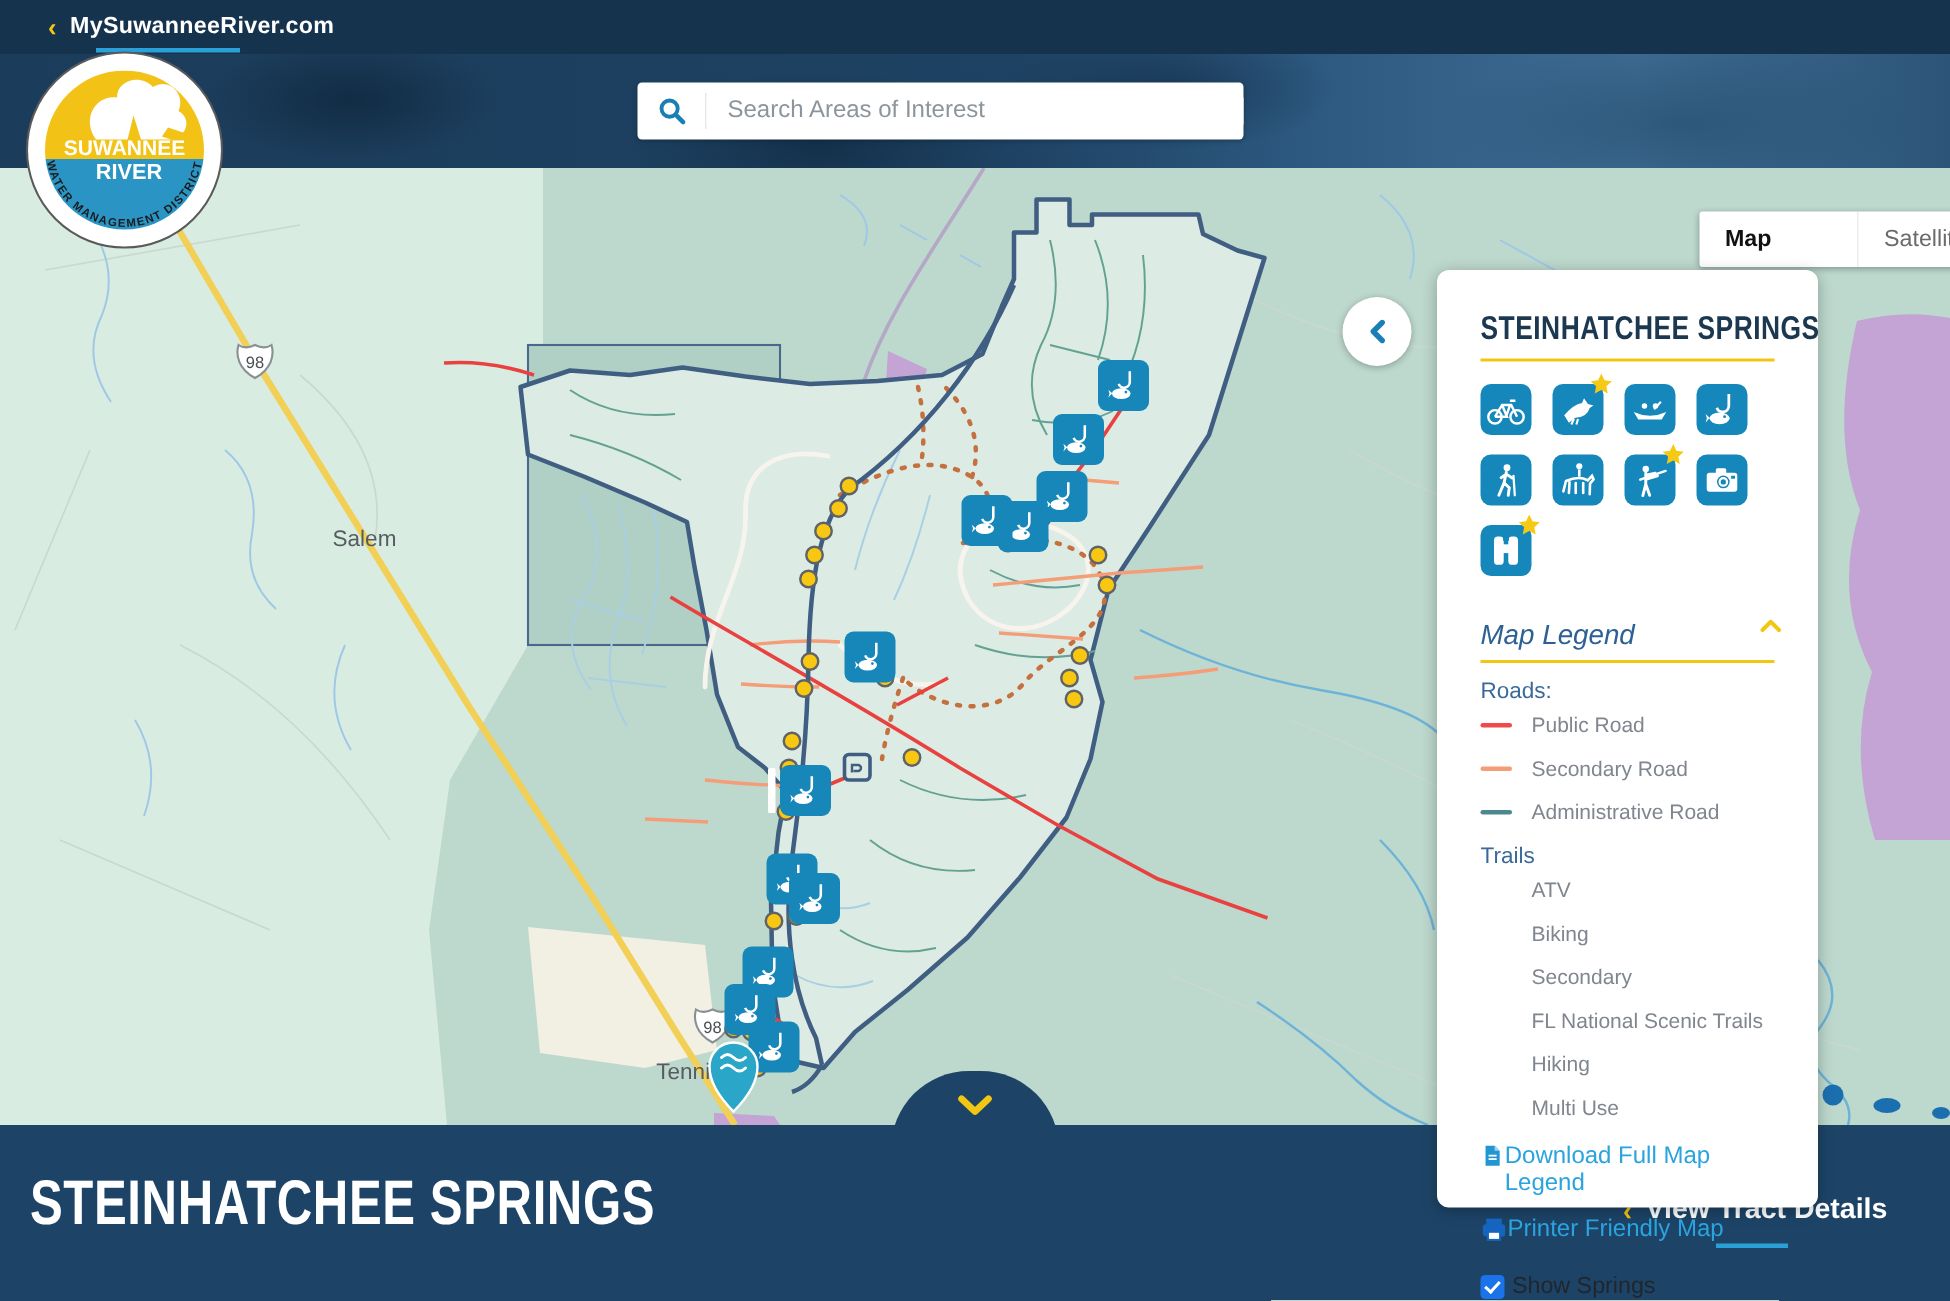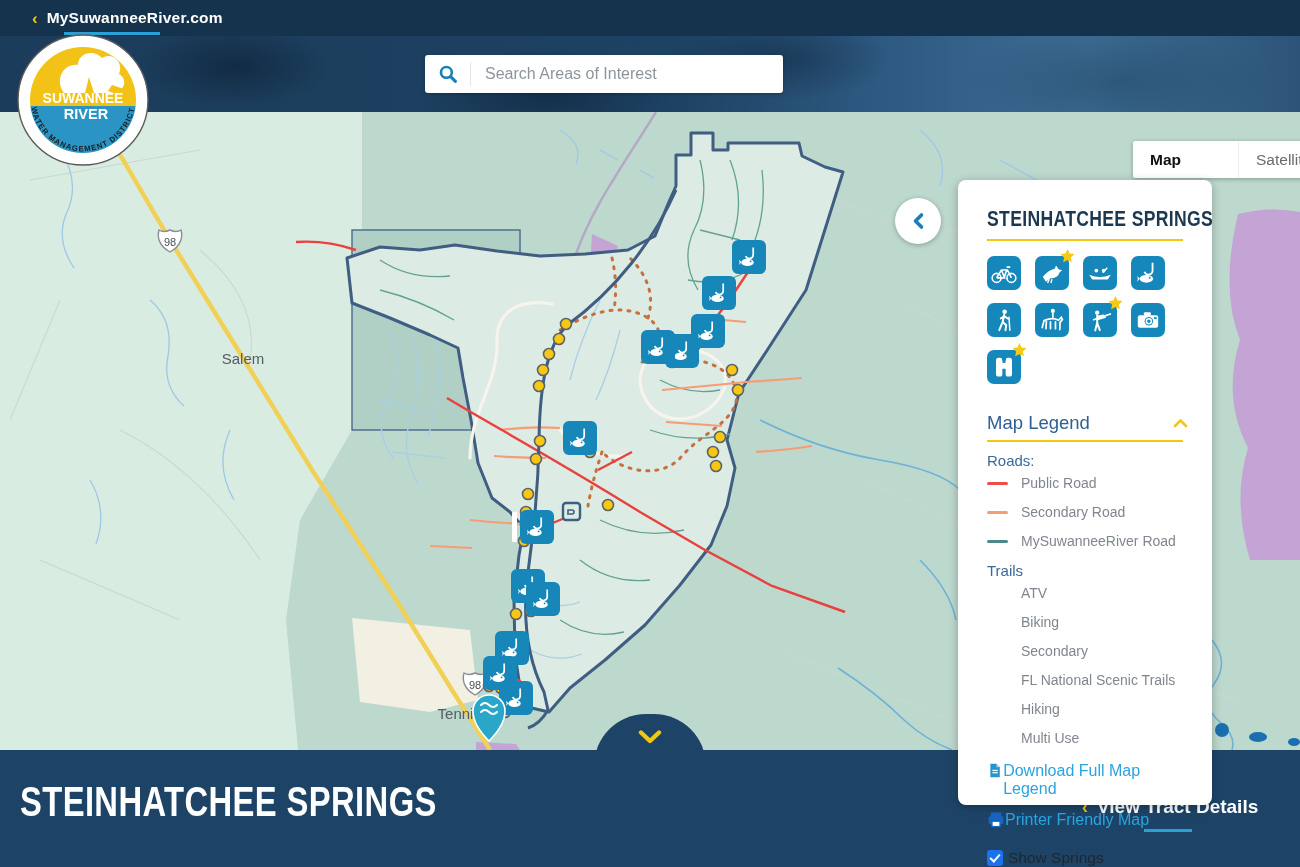--- a/index.html
+++ b/index.html
@@ -15,21 +15,21 @@
   
   .band { position:absolute; left:0; top:36px; width:1300px; height:76px; z-index:30;
     background:
       radial-gradient(140px 60px at 18% 40%, rgba(9,28,46,.55), rgba(9,28,46,0) 70%),
       radial-gradient(180px 70px at 42% 80%, rgba(10,32,52,.5), rgba(10,32,52,0) 70%),
       radial-gradient(160px 60px at 60% 30%, rgba(12,34,56,.45), rgba(12,34,56,0) 70%),
       radial-gradient(220px 80px at 86% 60%, rgba(30,70,100,.5), rgba(30,70,100,0) 70%),
       linear-gradient(90deg,#1b3c5a 0%,#1e4263 52%,#2e5a82 68%,#3f6c94 84%,#2c5478 100%);
   }
   
-  .searchbox { position:absolute; left:425px; top:55px; width:358px; height:38px; background:#ffffff; border-radius:3px; z-index:45; display:flex; align-items:center; box-shadow:0 1px 3px rgba(0,0,0,.25); }
+  .searchbox { position:absolute; left:425px; top:55px; width:404px; height:38px; background:#ffffff; border-radius:3px; z-index:45; display:flex; align-items:center; box-shadow:0 1px 3px rgba(0,0,0,.25); }
   .searchbox .mag { width:46px; display:flex; justify-content:center; align-items:center; border-right:1px solid #e4e6e8; height:24px; }
   .searchbox input { flex:1; border:none; outline:none; font-size:16px; color:#333; padding:0 14px; font-family:"Liberation Sans",sans-serif; }
   .searchbox input::placeholder { color:#8d959c; }
 
   
   .logo { position:absolute; left:16px; top:33px; width:134px; height:134px; z-index:50; }
 
   
   .mapwrap { position:absolute; left:0; top:112px; width:1300px; height:638px; z-index:5; }
   .map-label { font-size:15px; fill:#565c60; font-family:"Liberation Sans",sans-serif; }
@@ -45,21 +45,21 @@
 
   
   .panel { position:absolute; left:958px; top:180px; width:254px; height:625px; background:#ffffff; border-radius:8px; box-shadow:0 2px 10px rgba(0,0,0,.28); z-index:25; padding:26px 24px 0 29px; }
   .panel-title { color:#1c3850; font-weight:bold; font-size:22px; letter-spacing:.4px; display:inline-block; transform:scaleX(.8); transform-origin:left; white-space:nowrap; }
   .panel-title-rule { width:196px; height:2px; background:#f3c613; margin:7px 0 15px 0; }
   .acts { display:grid; grid-template-columns:repeat(4,34px); gap:13px 14px; width:200px; }
   .act { position:relative; width:34px; height:34px; background:#1587ba; border-radius:7px; display:flex; align-items:center; justify-content:center; }
   .act svg { width:26px; height:26px; }
   .act .star { position:absolute; right:-7px; top:-8px; width:17px; height:17px; }
 
-  .legend-head { display:flex; align-items:center; justify-content:space-between; margin-top:28px; }
+  .legend-head { display:flex; align-items:flex-start; justify-content:space-between; margin-top:28px;font-style:italic; }
   .legend-title { color:#2d6095; font-size:18.5px; }
   .legend-rule { width:196px; height:2px; background:#f3c613; margin:6px 0 10px 0; }
   .lg-heading { color:#3a6a9b; font-size:15px; margin:7px 0 6px 0; }
   .lg-row { display:flex; align-items:center; margin:0 0 13px 0; }
   .lg-swatch { width:21px; height:3px; border-radius:2px; margin-right:13px; flex:none; }
   .lg-swatch.dashed { background:none !important; }
   .lg-label { color:#80868f; font-size:14px; }
 
   .plink { display:flex; align-items:flex-start; gap:0; color:#2aa3df; font-size:16px; margin:16px 0 0 0; cursor:pointer; }
   .showsprings { display:flex; align-items:center; gap:5px; margin-top:20px; }
@@ -437,21 +437,21 @@
         <div class="lg-row">
           <span class="lg-swatch" style="background: rgb(238, 75, 74);"></span>
           <span class="lg-label">Public Road</span>
         </div>
         <div class="lg-row">
           <span class="lg-swatch" style="background: rgb(244, 157, 118);"></span>
           <span class="lg-label">Secondary Road</span>
         </div>
         <div class="lg-row">
           <span class="lg-swatch" style="background: rgb(76, 137, 140);"></span>
-          <span class="lg-label">MySuwanneeRiver Road</span>
+          <span class="lg-label">Administrative Road</span>
         </div>
       </div>
     <div class="lg-heading">Trails</div>
     <div id="legend-trails">
         <div class="lg-row">
           <span class="lg-swatch dashed" style="background-image: repeating-linear-gradient(90deg, rgb(43, 43, 43) 0px, rgb(43, 43, 43) 5px, transparent 5px, transparent 9px);"></span>
           <span class="lg-label">ATV</span>
         </div>
         <div class="lg-row">
           <span class="lg-swatch dashed" style="background-image: repeating-linear-gradient(90deg, rgb(143, 217, 193) 0px, rgb(143, 217, 193) 5px, transparent 5px, transparent 9px);"></span>

